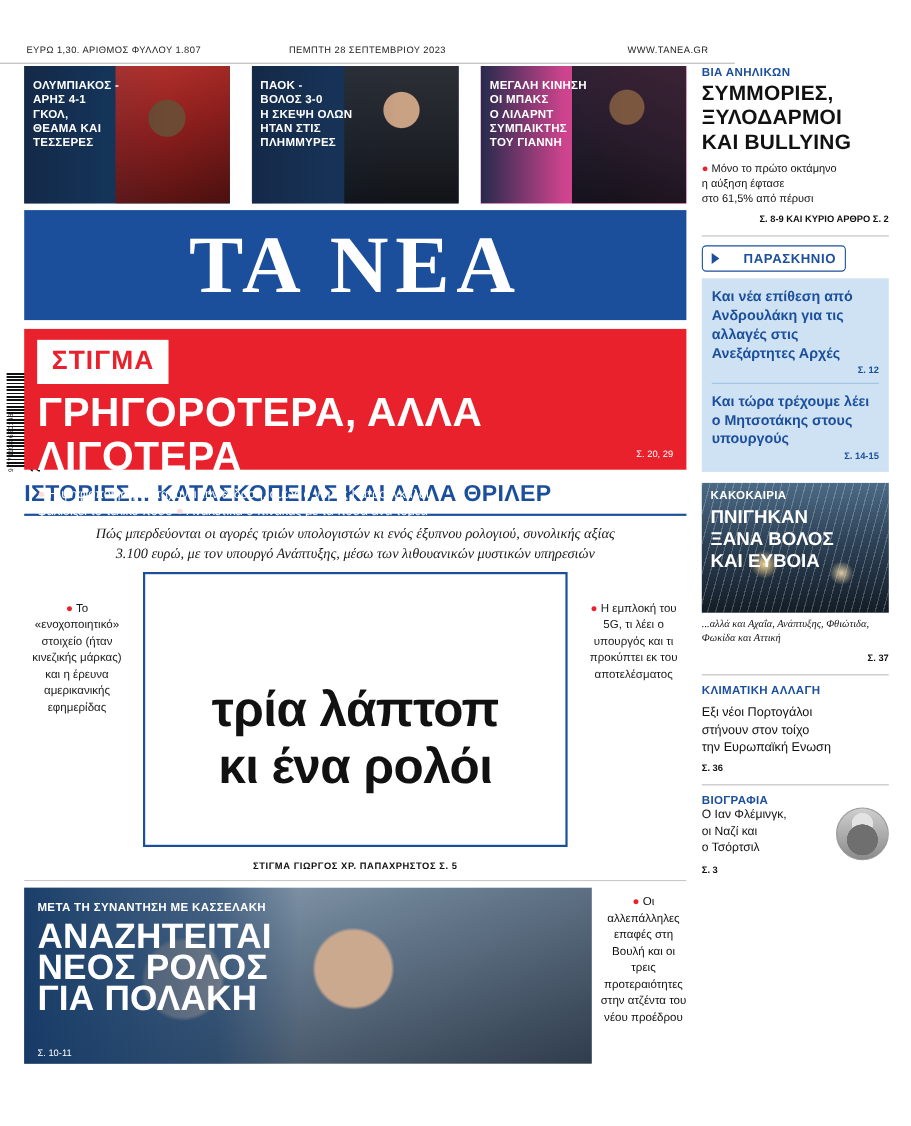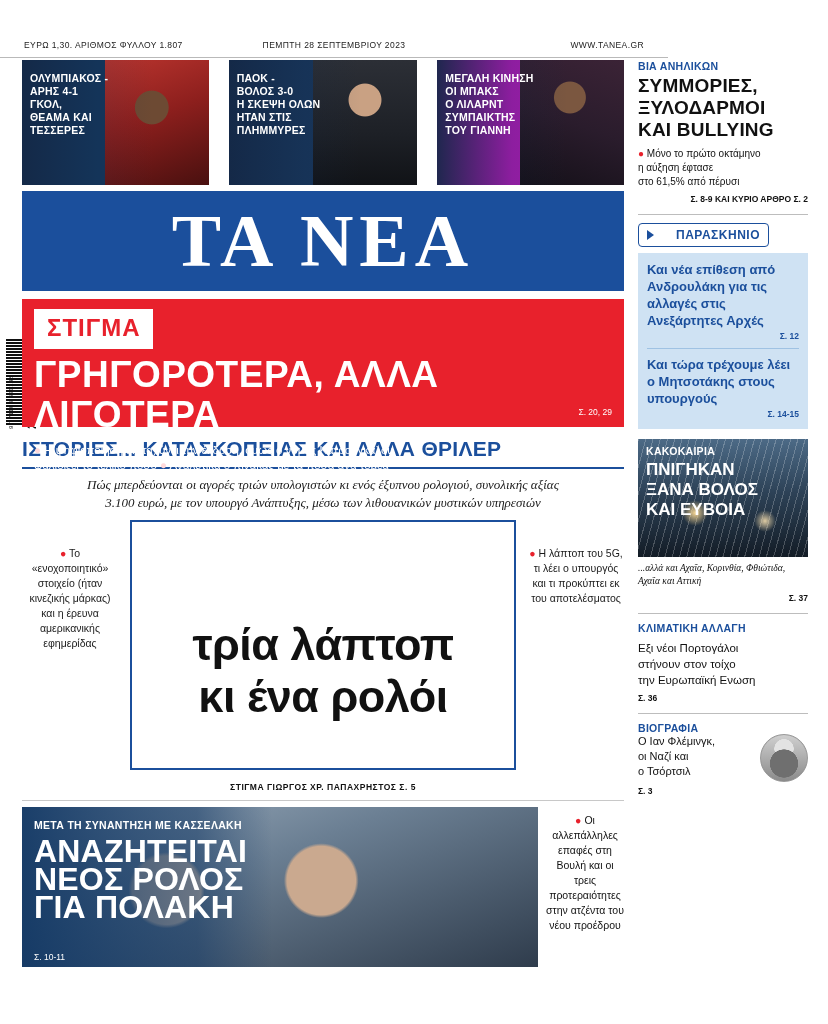--- a/index.html
+++ b/index.html
@@ -25,21 +25,21 @@
 
   
   .leftcol { position: absolute; left: 22px; top: 60px; width: 602px; }
   .rightcol { position: absolute; left: 638px; top: 60px; width: 170px; }
 
   
   .promos { display: flex; gap: 20px; height: 125px; }
   .promo { position: relative; overflow: hidden; color: #fff; }
   .promo.p1 { width: 196px; background: #14365c; }
   .promo.p2 { width: 198px; background: #17355a; }
-  .promo.p3 { width: 196px; background: #a21caf; }
+  .promo.p3 { width: 196px; background: #ec4899; }
   .promo .ptxt {
     position: absolute; left: 8px; top: 12px; width: 92px;
     font-weight: bold; font-size: 10.5px; line-height: 13px; letter-spacing: .2px;
   }
   .promo .ptxt .line { display: block; }
   .promo .photo {
     position: absolute; right: 0; top: 0; width: 104px; height: 125px;
   }
   .ph-aris { background:
      radial-gradient(circle at 45% 38%, #6d4a33 0 17%, transparent 18%),
@@ -282,21 +282,21 @@
       <div class="headbox">
         <h2>
           <br>
           <span>τρία λάπτοπ</span><br>
           <span>κι ένα ρολόι</span>
         </h2>
       </div>
 
       <div class="sidecol r">
         <span class="dot">●</span>
-        <span>Η λάπτοπ του 5G, τι λέει ο υπουργός και τι προκύπτει εκ του αποτελέσματος</span>
+        <span>Η εμπλοκή του 5G, τι λέει ο υπουργός και τι προκύπτει εκ του αποτελέσματος</span>
       </div>
     </div>
 
     <div class="stigma">ΣΤΙΓΜΑ  ΓΙΩΡΓΟΣ ΧΡ. ΠΑΠΑΧΡΗΣΤΟΣ  Σ. 5</div>
 
     <div class="bottom">
       <div class="photo"></div>
       <div class="photoshade"></div>
       <div class="ktext">
         <div class="kicker">ΜΕΤΑ ΤΗ ΣΥΝΑΝΤΗΣΗ ΜΕ ΚΑΣΣΕΛΑΚΗ</div>
@@ -355,21 +355,21 @@
         <div class="glow2"></div>
         <div class="weather-text">
           <div class="weather-kicker">ΚΑΚΟΚΑΙΡΙΑ</div>
           <div class="weather-title">
             <span>ΠΝΙΓΗΚΑΝ</span><br>
             <span>ΞΑΝΑ ΒΟΛΟΣ</span><br>
             <span>ΚΑΙ ΕΥΒΟΙΑ</span>
           </div>
         </div>
       </div>
-      <div class="weather-cap" style="color:#111">...αλλά και Αχαΐα, Κορινθία, Φθιώτιδα, Αχαΐα και Αττική</div>
+      <div class="weather-cap" style="color:#111">...αλλά και Αχαΐα, Ανάπτυξης, Φθιώτιδα, Φωκίδα και Αττική</div>
       <div class="rail-ref">Σ. 37</div>
     </div>
 
     <hr class="hr">
 
     <div class="rail-block">
       <div class="rail-kicker">ΚΛΙΜΑΤΙΚΗ ΑΛΛΑΓΗ</div>
       <div class="rail-sub" style="font-size:11.5px;line-height:16px">
         <span>Εξι νέοι Πορτογάλοι</span><br>
         <span>στήνουν στον τοίχο</span><br>

